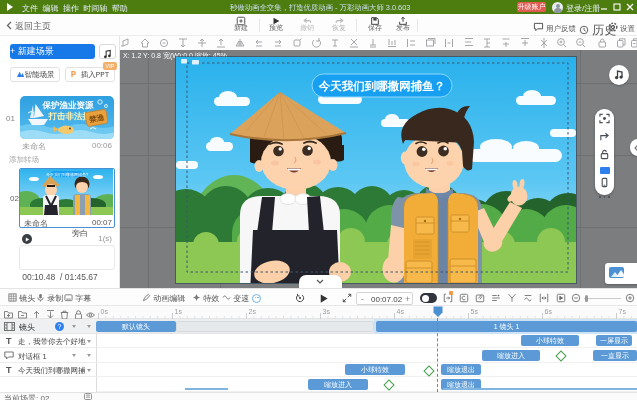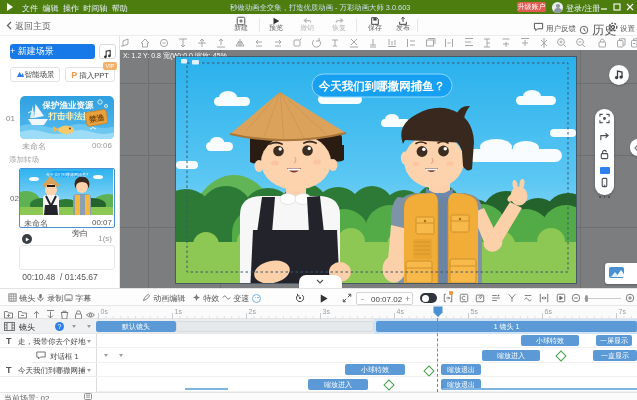--- a/index.html
+++ b/index.html
@@ -208,21 +208,21 @@
           <path d="M3.5,8.5 V2.5 L8,1.5 V7.5" fill="none" stroke="#333" stroke-width="1.2"></path>
           <circle cx="2.6" cy="8.6" r="1.5" fill="#333"></circle>
           <circle cx="7.1" cy="7.6" r="1.5" fill="#333"></circle>
         </svg>
     </div>
     <div class="abs" style="left:10px;top:31px;width:50px;height:15px;border:1px solid #e2e2e2;border-radius:3px;font-size:7.5px;color:#444;line-height:14px;text-align:center;">
       <svg width="9" height="8" viewBox="0 0 10 9" style="vertical-align:-1px">
           <path d="M1,8 L4,2 L6,6 L7.5,3.5 L9,8 Z" fill="#2f80ed"></path>
         </svg>智能场景
     </div>
-    <div class="abs" style="left:65px;top:31px;width:50px;height:15px;border:1px solid #e2e2e2;border-radius:3px;font-size:7.5px;color:#444;line-height:14px;text-align:center;">
+    <div class="abs" style="left:65px;top:31px;width:50px;height:15px;border:1px solid #e2e2e2;border-radius:3px;font-size:7.5px;color:#444;line-height:14px;text-align:center;font-family:Liberation Mono, monospace;">
       <span style="color:#f2994a;font-weight:bold;font-size:9px;">P</span> 插入PPT
     </div>
     <div class="abs" style="left:103px;top:26px;width:14px;height:8px;background:#f3b06a;border-radius:2px;color:#fff;font-size:5.5px;line-height:8px;text-align:center;">VIP</div>
 
     <div class="abs" style="left:6px;top:78px;font-size:8px;color:#888;">01</div>
     <div class="abs" style="left:20px;top:60px;width:94px;height:43px;border-radius:5px;overflow:hidden;">
       <svg width="94" height="43" viewBox="0 0 94 43">
         <defs>
             <linearGradient id="sg1" x1="0" y1="0" x2="0" y2="1">
               <stop offset="0" stop-color="#2f9fe0"></stop>
@@ -704,21 +704,21 @@
         <span class="abs" style="left:19px;top:3px;font-size:8px;color:#333;">镜头</span>
         <div class="abs" style="left:55px;top:3px;width:9px;height:9px;border-radius:50%;background:#2f80ed;color:#fff;font-size:7px;line-height:9px;text-align:center;">?</div>
         <div class="abs" style="left:72px;top:6px;width:0;height:0;border-left:2.5px solid transparent;border-right:2.5px solid transparent;border-top:3px solid #9a9a9a;"></div>
           <div class="abs" style="left:87px;top:6px;width:0;height:0;border-left:2.5px solid transparent;border-right:2.5px solid transparent;border-top:3px solid #9a9a9a;"></div>
       </div>
       <div class="abs" style="left:0;top:14.5px;width:97px;height:14.5px;border-bottom:1px solid #ececec;">
         <span class="abs" style="left:6px;top:2.5px;font-size:9px;color:#555;font-weight:bold;">T</span>
         <span class="abs" style="left:18px;top:3.5px;font-size:7.5px;color:#444;white-space:nowrap;">走，我带你去个好地</span>
         <div class="abs" style="left:87px;top:6px;width:0;height:0;border-left:2.5px solid transparent;border-right:2.5px solid transparent;border-top:3px solid #9a9a9a;"></div>
       </div>
-      <div class="abs" style="left:0;top:29px;width:97px;height:14.5px;border-bottom:1px solid #ececec;margin-left:32px;">
+      <div class="abs" style="left:0;top:29px;width:97px;height:14.5px;border-bottom:1px solid #ececec;">
         <svg class="abs" style="left:4px;top:3px" width="10" height="9" viewBox="0 0 10 9" fill="none" stroke="#666" stroke-width="0.9">
             <path d="M0.8,1 H9.2 V6 H4.5 L2.5,8 V6 H0.8 Z"></path>
           </svg>
         <span class="abs" style="left:18px;top:3.5px;font-size:7.5px;color:#444;">对话框 1</span>
         <div class="abs" style="left:72px;top:6px;width:0;height:0;border-left:2.5px solid transparent;border-right:2.5px solid transparent;border-top:3px solid #9a9a9a;"></div>
           <div class="abs" style="left:87px;top:6px;width:0;height:0;border-left:2.5px solid transparent;border-right:2.5px solid transparent;border-top:3px solid #9a9a9a;"></div>
       </div>
       <div class="abs" style="left:0;top:43.5px;width:97px;height:14.5px;border-bottom:1px solid #ececec;">
         <span class="abs" style="left:6px;top:2.5px;font-size:9px;color:#555;font-weight:bold;">T</span>
         <span class="abs" style="left:18px;top:3.5px;font-size:7.5px;color:#444;white-space:nowrap;">今天我们到哪撒网捕</span>

